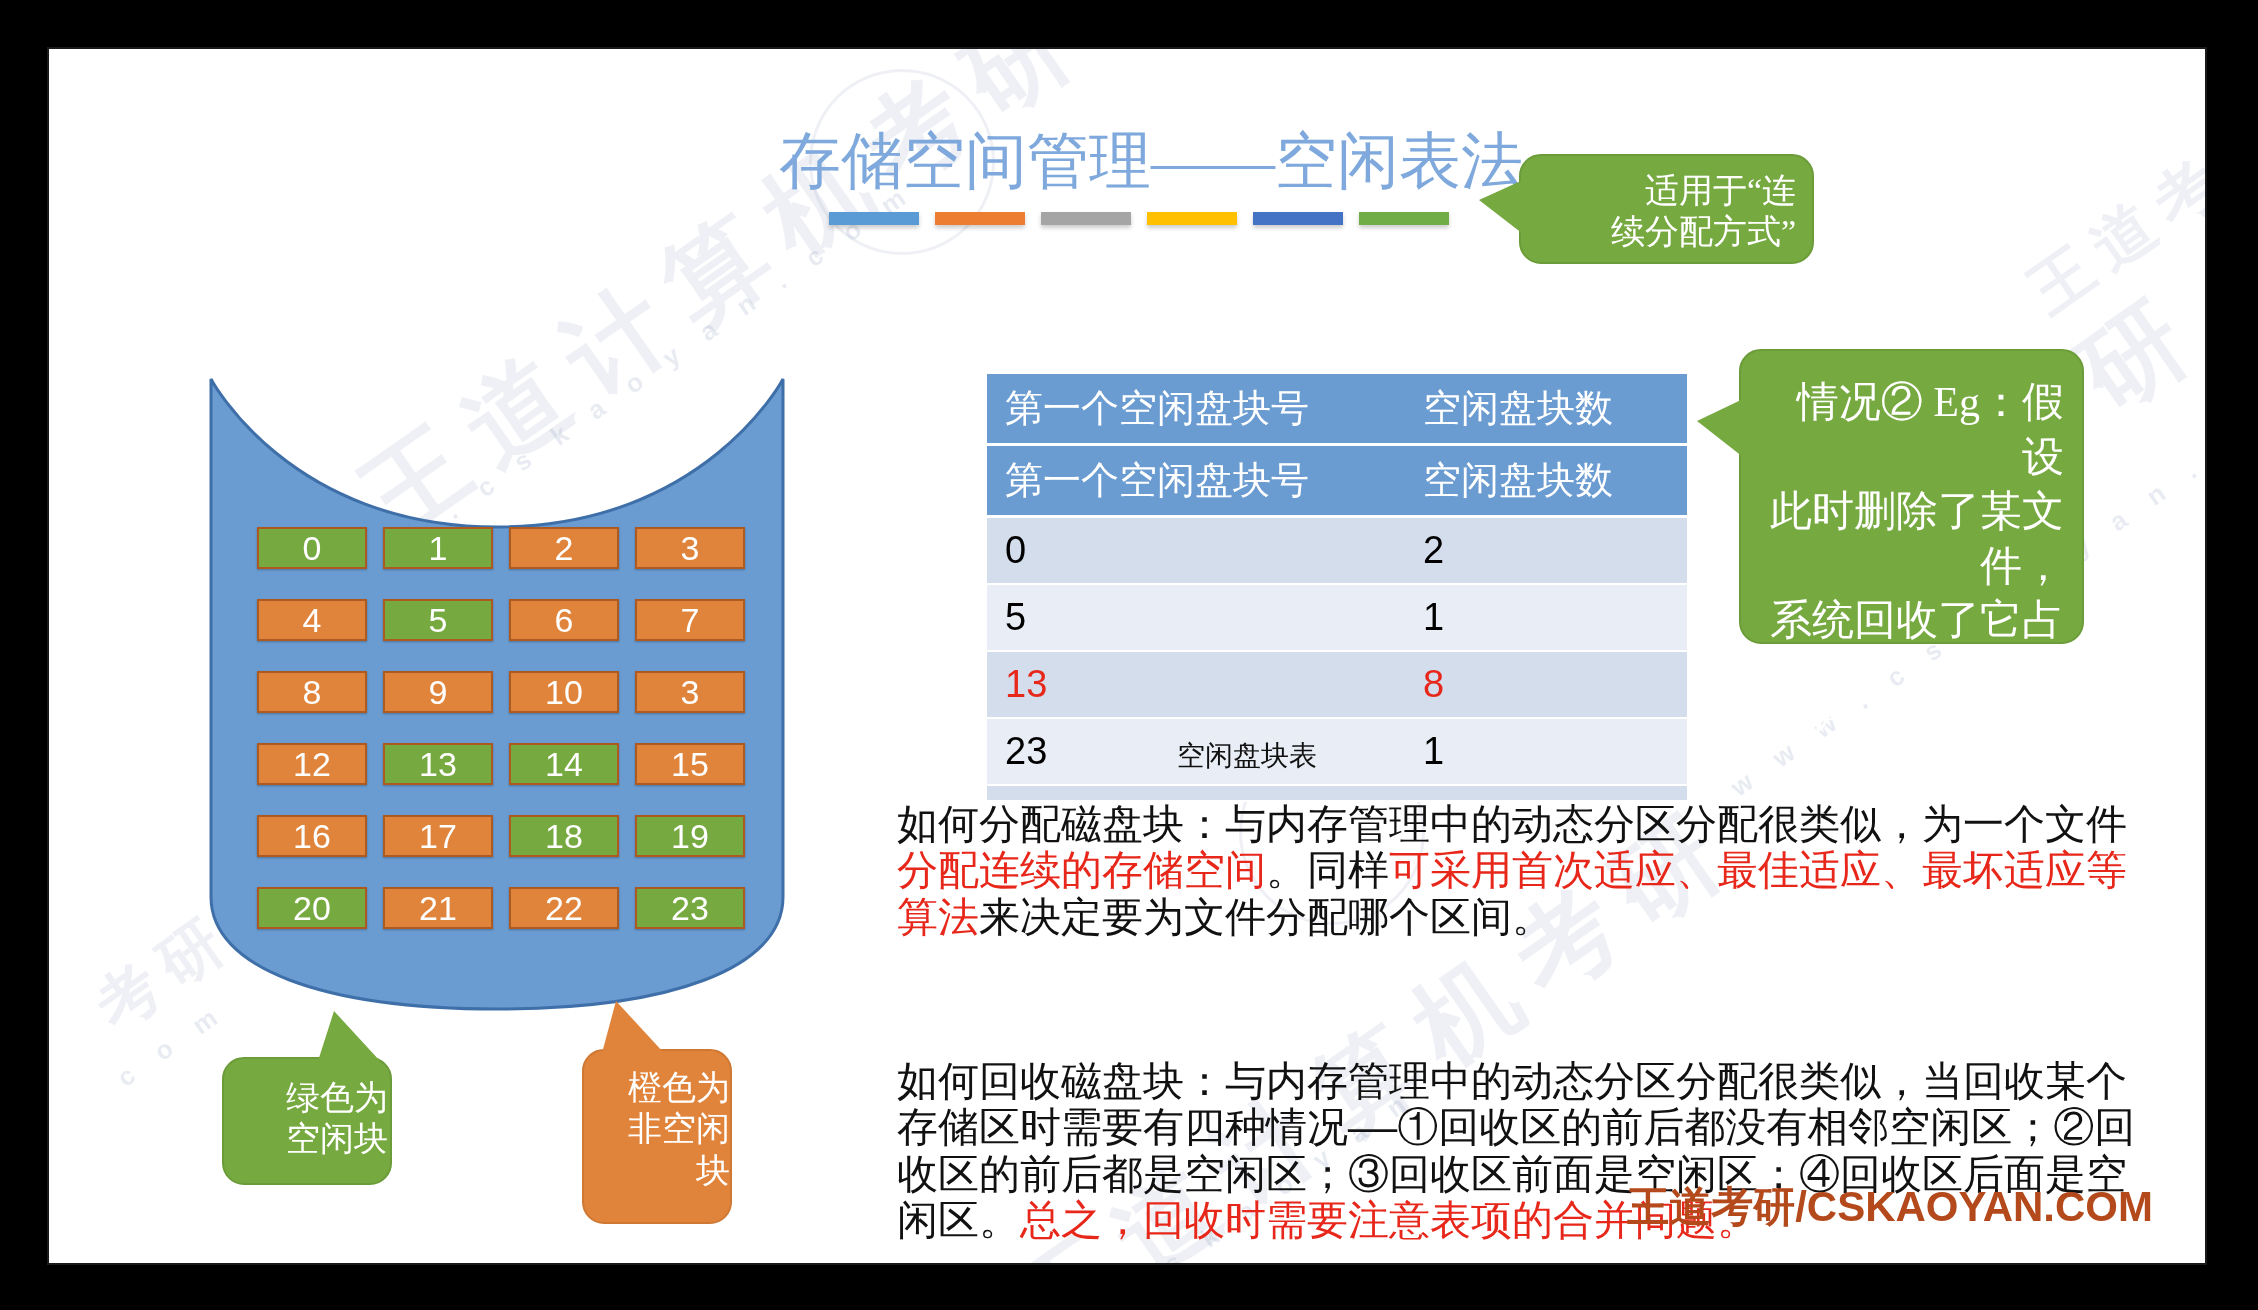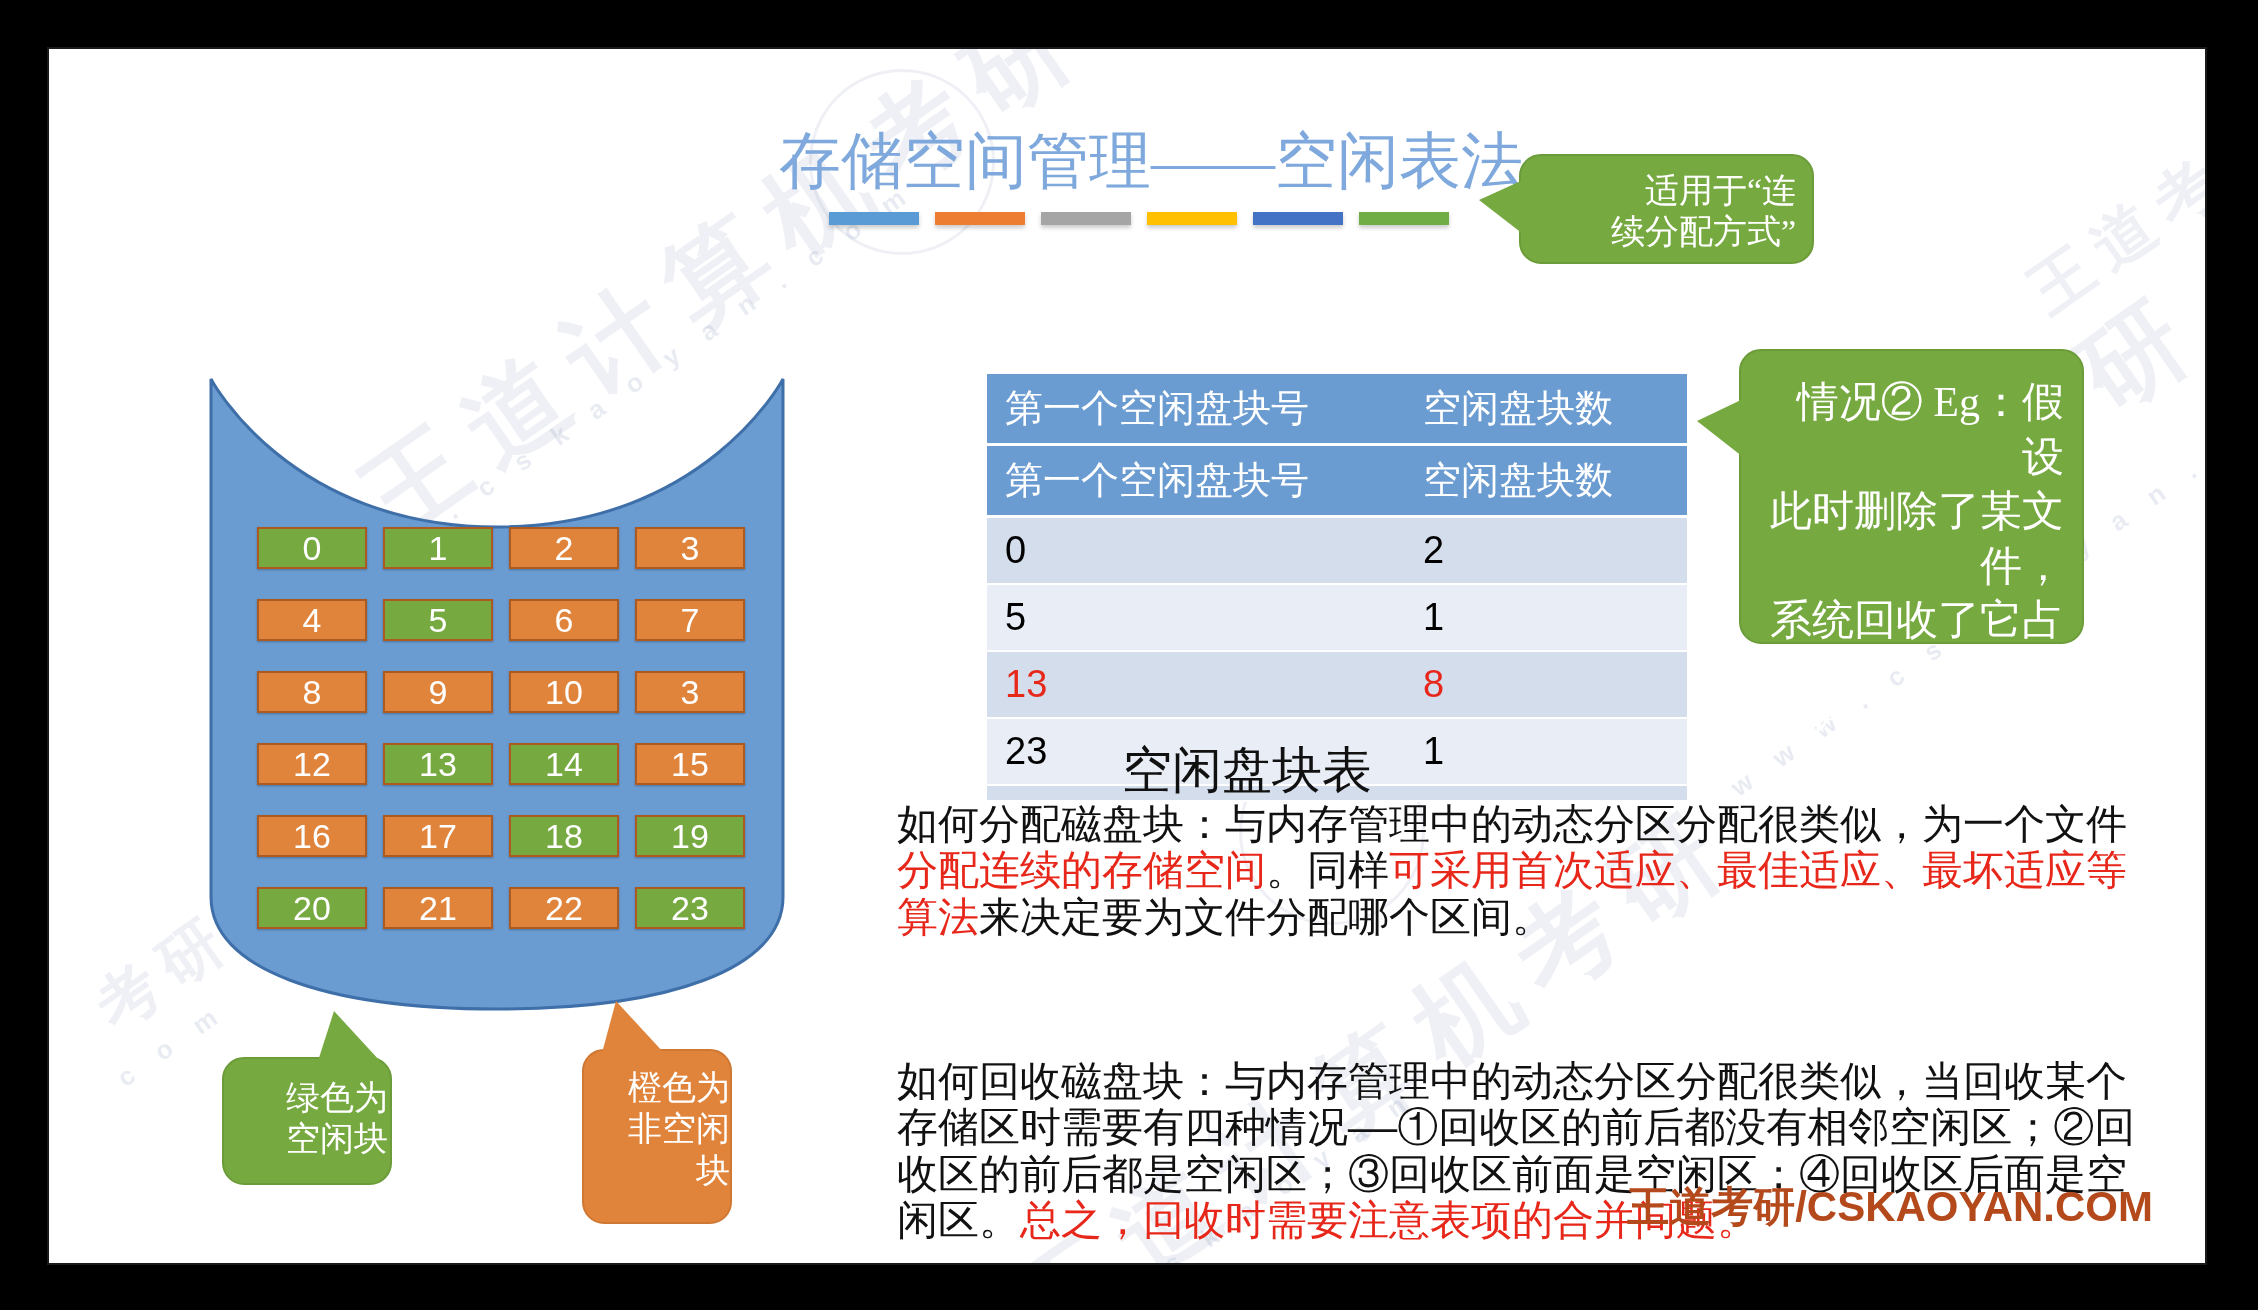--- a/index.html
+++ b/index.html
@@ -84,21 +84,21 @@
         font-size:38px;text-align:left;padding:9px 0 9px 18px;
         border-bottom:3px solid #fff;}
   #free-table td{font-size:38px;padding:11px 0 11px 18px;text-align:left;
         color:#000;font-family:"Liberation Sans",sans-serif;border-bottom:2px solid #fff;}
   #free-table td:first-child{width:400px;}
   #free-table tr.r-odd td{background:#D4DDEC;}
   #free-table tr.r-even td{background:#E9EDF5;}
   #free-table td.hl{color:#E8271B;}
   #free-table tr.last-strip td{height:14px;padding:0;background:#D4DDEC;}
   #table-caption{position:absolute;left:938px;top:688px;width:520px;
-     text-align:center;font-size:50px;color:#111;font-family:"Liberation Serif",serif;}
+     text-align:center;font-size:28px;color:#111;font-family:"Liberation Serif",serif;}
 
   
   .para{position:absolute;font-size:41px;line-height:1.13;color:#111;
         font-family:Liberation Mono, monospace;width:1240px;}
   .para .r{color:#E8271B;}
   #para1{left:848px;top:755px;}
   #para2{left:848px;top:1012px;}
 
   
   #footer{position:absolute;right:52px;bottom:28px;font-size:42px;color:#B4491B;

